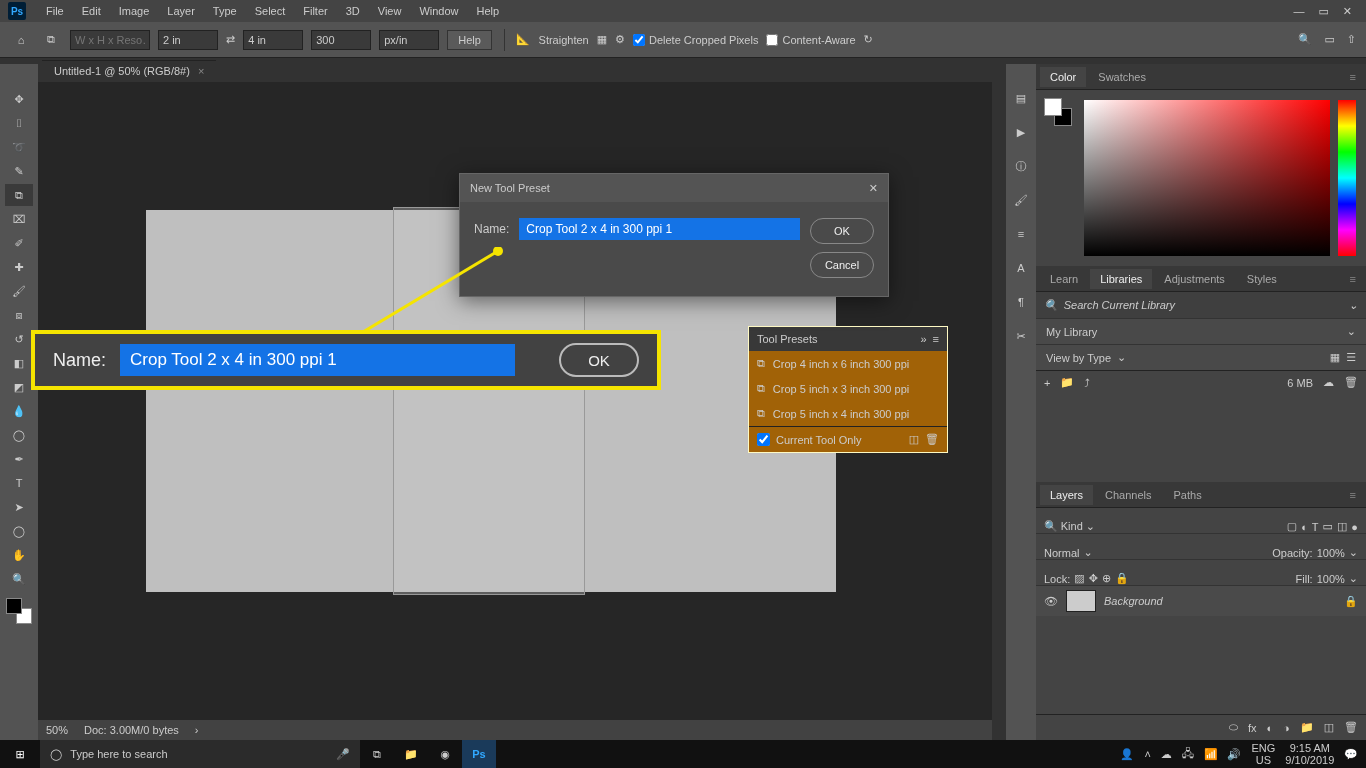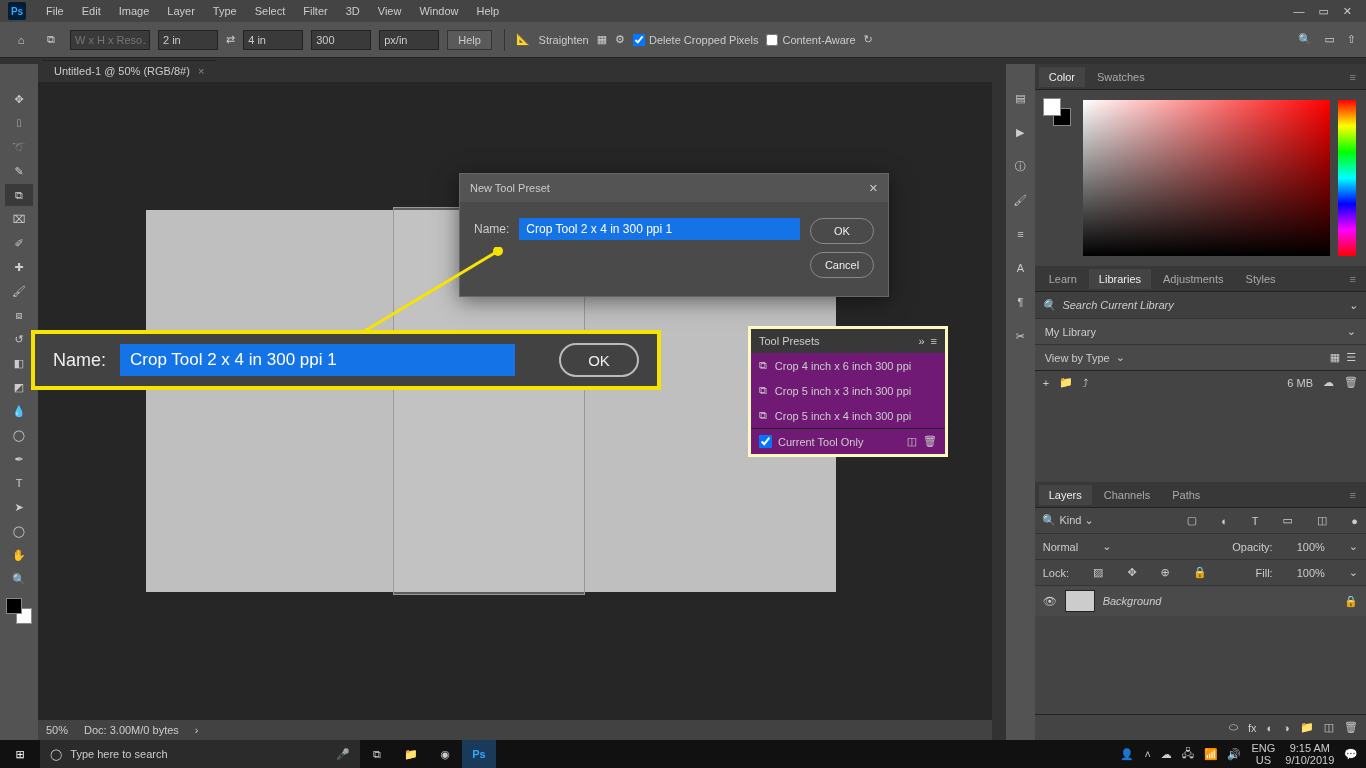--- a/index.html
+++ b/index.html
@@ -46,42 +46,42 @@
 .color-field { position: absolute; left: 48px; top: 10px; right: 36px; bottom: 10px; background: linear-gradient(to top, #000, transparent), linear-gradient(to right, #fff, #ff0000); }
 .hue-strip { position: absolute; right: 10px; top: 10px; width: 18px; bottom: 10px; background: linear-gradient(to bottom, #ff0000, #ffff00, #00ff00, #00ffff, #0000ff, #ff00ff, #ff0000); }
 .lib-panel { flex: 0 0 190px; background: #444; display: flex; flex-direction: column; }
 .lib-search { height: 26px; background: #3f3f3f; display: flex; align-items: center; padding: 0 8px; gap: 6px; color: #888; font-style: italic; }
 .lib-row { height: 26px; display: flex; align-items: center; padding: 0 10px; background: #494949; border-top: 1px solid #333; gap: 6px; }
 .lib-body { flex: 1; padding: 8px 10px; }
 .pattern-sw { width: 58px; height: 38px; background: repeating-conic-gradient(#7aa3d9 0 25%, #a9c5e8 0 50%) 0 0/12px 12px; border: 1px solid #222; }
 .lib-footer { height: 24px; display: flex; align-items: center; padding: 0 8px; gap: 10px; border-top: 1px solid #222; }
 .lib-footer .spacer { flex: 1; }
 .layers-panel { flex: 1; background: #444; display: flex; flex-direction: column; }
-.layers-row { height: 26px; display: flex; align-items: center; padding: 0 8px; gap: 24px; color: #888; border-bottom: 1px solid #333; }
+.layers-row { height: 26px; display: flex; align-items: flex-end; padding: 0 8px; gap: 4px; color: #888; border-bottom: 1px solid #333; }
 .layers-row .spacer { flex: 1; }
 .layer-item { height: 30px; display: flex; align-items: center; padding: 0 8px; gap: 8px; background: #4a4a4a; }
 .layer-thumb { width: 30px; height: 22px; background: #ccc; border: 1px solid #222; }
 .layers-footer { margin-top: auto; height: 26px; display: flex; align-items: center; justify-content: flex-end; gap: 10px; padding: 0 8px; border-top: 1px solid #222; color: #888; }
 .status-bar { position: absolute; bottom: 28px; left: 38px; right: 374px; height: 20px; background: #424242; display: flex; align-items: center; padding: 0 8px; gap: 16px; color: #aaa; font-size: 10px; }
 .taskbar { position: absolute; bottom: 0; left: 0; right: 0; height: 28px; background: #111; display: flex; align-items: center; }
 .taskbar .start { width: 40px; display: flex; align-items: center; justify-content: center; color: #fff; }
 .taskbar .search { width: 320px; height: 28px; background: #2b2b2b; display: flex; align-items: center; padding: 0 10px; gap: 8px; color: #999; }
 .taskbar .tray { margin-left: auto; display: flex; align-items: center; gap: 10px; padding: 0 8px; color: #ccc; font-size: 10px; }
 .taskbar .tb-icon { width: 34px; display: flex; align-items: center; justify-content: center; height: 28px; }
 .dialog { position: absolute; left: 459px; top: 173px; width: 430px; background: #4a4a4a; border: 1px solid #666; box-shadow: 0 4px 20px rgba(0,0,0,0.5); }
 .dialog .titlebar { height: 28px; background: #545454; display: flex; align-items: center; padding: 12px 10px; font-size: 12px; color: #eee; }
 .dialog .titlebar .x { margin-left: auto; cursor: pointer; }
 .dialog .body { padding: 16px 14px 18px 14px; display: flex; align-items: flex-start; gap: 10px; }
 .dialog .left { flex: 1; display: flex; align-items: center; gap: 10px; }
 .dialog .left label { font-size: 12px; }
 .dialog .left input { flex: 1; height: 22px; background: #333; border: 1px solid #1473e6; color: #fff; padding: 0 6px; font-size: 12px; }
 .dialog .left input::selection { background: #1473e6; }
 .dialog .btns { display: flex; flex-direction: column; gap: 8px; }
 .dialog .btns button { width: 64px; height: 26px; background: #4a4a4a; border: 1px solid #888; border-radius: 14px; color: #eee; cursor: pointer; }
-.tool-presets { position: absolute; left: 748px; top: 326px; width: 200px; background: #701a75; border: 3px solid #fef9c3; }
+.tool-presets { position: absolute; left: 748px; top: 326px; width: 200px; background: #a16207; border: 1px solid #fef9c3; }
 .tool-presets .tp-head { height: 24px; background: #383838; display: flex; align-items: center; padding: 0 8px; font-size: 11px; }
 .tool-presets .tp-head .icons { margin-left: auto; display: flex; gap: 6px; color: #999; }
 .tool-presets .tp-item { height: 25px; display: flex; align-items: center; padding: 0 8px; gap: 8px; font-size: 11px; }
 .tool-presets .tp-foot { height: 26px; border-top: 1px solid #222; display: flex; align-items: center; padding: 0 8px; gap: 6px; }
 .tool-presets .tp-foot .spacer { flex: 1; }
 .callout { position: absolute; left: 31px; top: 330px; width: 630px; height: 60px; border: 4px solid #f5e400; background: #424242; display: flex; align-items: center; padding: 0 18px; gap: 14px; }
 .callout label { font-size: 18px; color: #eee; }
 .callout input { flex: 1; height: 32px; background: #333; border: 2px solid #1473e6; color: #fff; font-size: 17px; padding: 0 8px; }
 .callout input::selection { background: #1473e6; }
 .callout button { width: 80px; height: 34px; border-radius: 18px; background: transparent; border: 2px solid #bbb; color: #eee; font-size: 15px; margin-left: 30px; }

